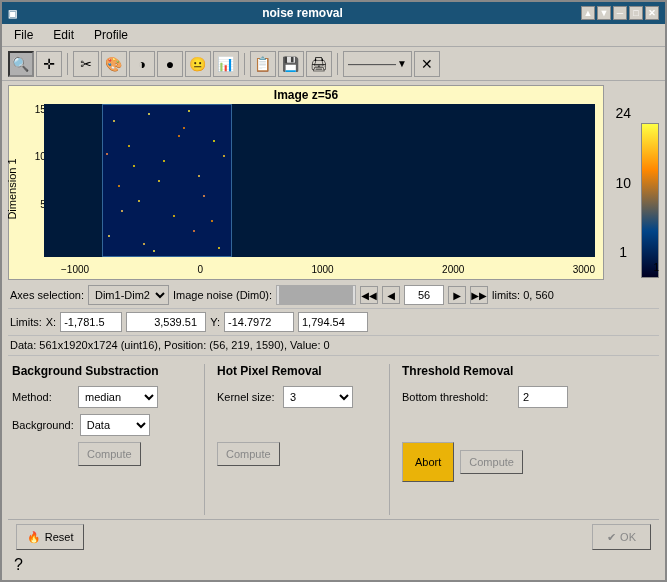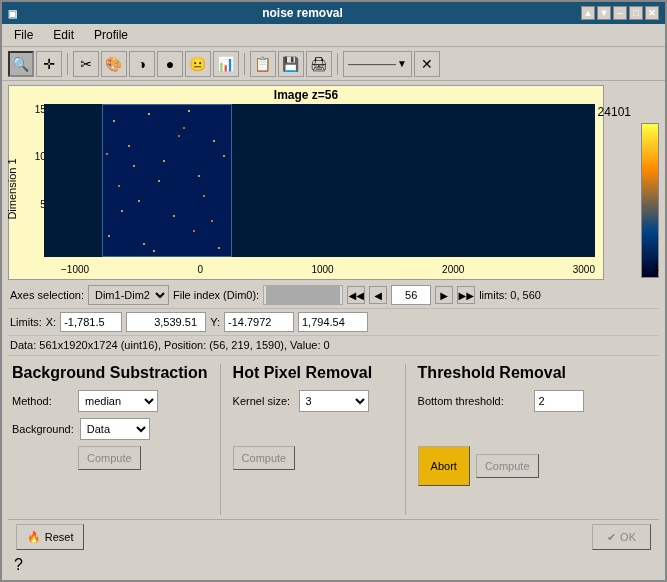--- a/index.html
+++ b/index.html
@@ -207,21 +207,21 @@
       gap: 8px;
       padding: 8px 4px 4px 4px;
       flex: 1;
     }
     .panel {
       display: flex;
       flex-direction: column;
       gap: 6px;
     }
     .panel-title {
-      font-size: 16px;
+      font-size: 12px;
       font-weight: bold;
       margin-bottom: 2px;
     }
     .panel-row {
       display: flex;
       align-items: center;
       gap: 6px;
       font-size: 11px;
     }
     .panel-label { min-width: 60px; font-size: 11px; }
@@ -393,39 +393,39 @@
           <span>−1000</span>
           <span>0</span>
           <span>1000</span>
           <span>2000</span>
           <span>3000</span>
         </div>
       </div>
 
       <div class="colorbar-area">
         <div style="display:flex; flex-direction:row; align-items:stretch; margin-top:20px; height:155px;">
-          <div style="display:flex; flex-direction:row; justify-content:space-between; font-size:12px; text-align:center; margin-right:2px;">
+          <div style="display:flex; flex-direction:column; justify-content:space-between; font-size:14px; text-align:center; margin-right:2px;">
             <span>24</span>
             <span>10</span>
             <span>1</span>
           </div>
           <div class="colorbar" style="background: linear-gradient(to bottom, #ffff44 0%, #ff8800 30%, #004488 70%, #000022 100%);"></div>
         </div>
         <div style="font-size:10px; margin-top:2px;">1</div>
       </div>
     </div>
 
     <div class="axes-row">
       <span>Axes selection:</span>
       <select class="axes-select">
         <option>Dim1-Dim2</option>
         <option>Dim0-Dim1</option>
         <option>Dim0-Dim2</option>
       </select>
-      <span>File index (Dim0):</span>
+      <span>Image noise (Dim0):</span>
       <div style="display:flex; align-items:center; background:#ddd; border:1px solid #aaa; height:20px; padding:0 2px; width:80px;">
         <div style="flex:1; height:100%; background:#aaa; width:40px;"></div>
       </div>
       <div class="nav-btn">◀◀</div>
       <div class="nav-btn">◀</div>
       <input class="index-input" type="text" value="56" style="">
       <div class="nav-btn">▶</div>
       <div class="nav-btn">▶▶</div>
       <span>limits: 0, 560</span>
     </div>

